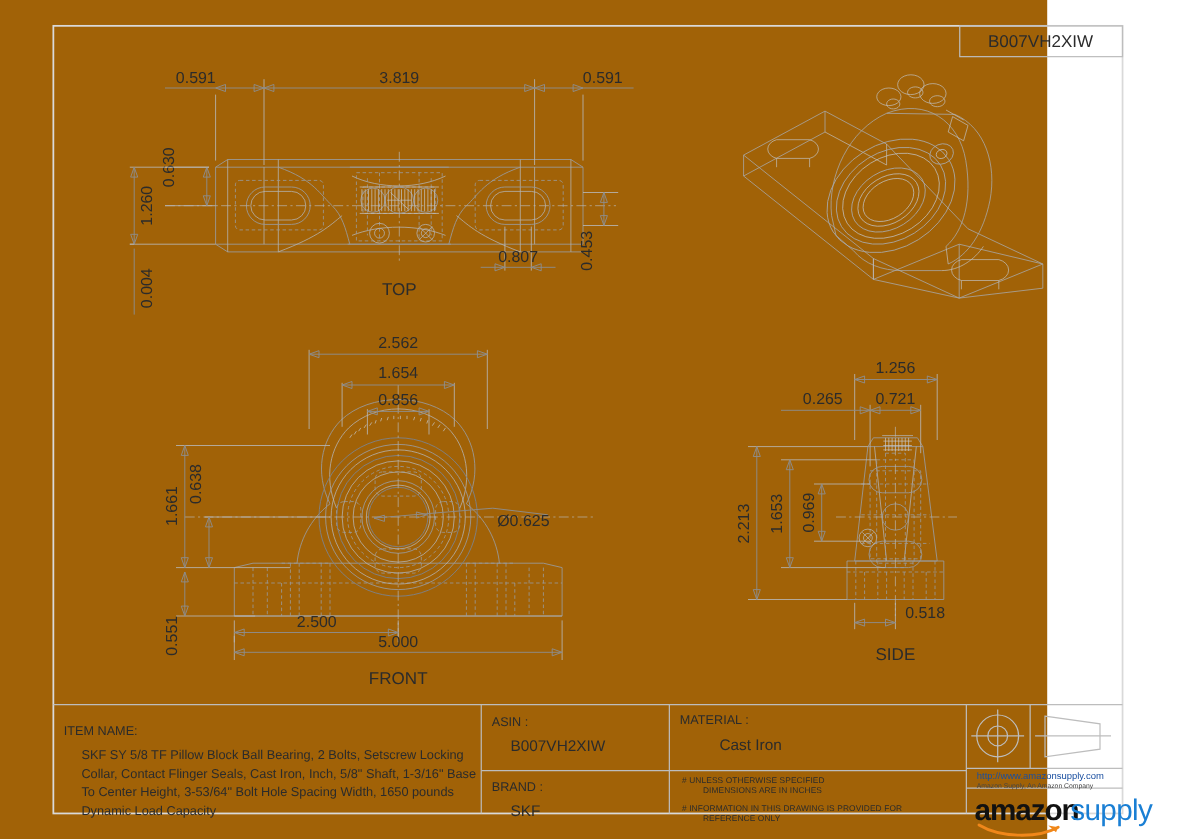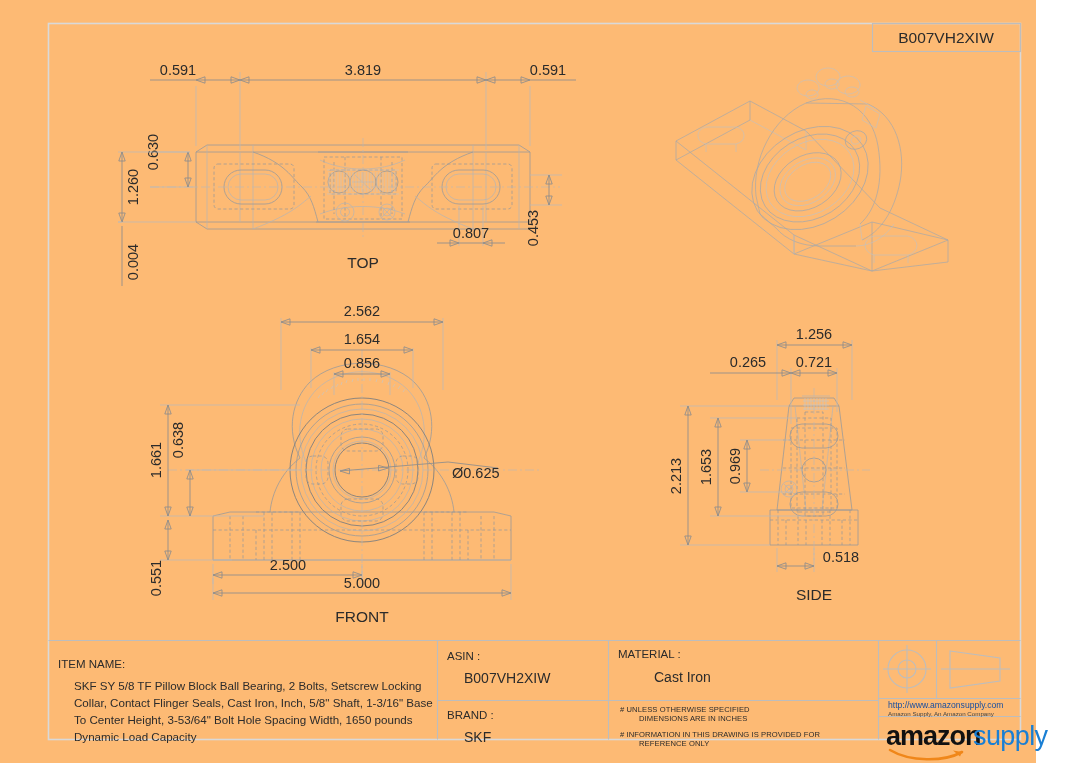--- a/index.html
+++ b/index.html
@@ -1,19 +1,19 @@
 <!DOCTYPE html>
 <html><head>
 <meta charset="utf-8">
 <title>Technical Drawing</title>
 <style>
   html,body{margin:0;padding:0;background:#ffffff;}
   body{width:1080px;height:763px;overflow:hidden;
        font-family:"Liberation Sans","DejaVu Sans",sans-serif;color:#231f20;}
-  #sheet{position:relative;width:1036px;height:763px;background:#fdba74;}
+  #sheet{position:relative;width:952px;height:763px;background:#a16207;}
   svg{display:block;}
   .dimtxt{font-family:"Liberation Sans","DejaVu Sans",sans-serif;font-size:14.5px;fill:#2b2b2b;}
   .viewlbl{font-family:"Liberation Sans","DejaVu Sans",sans-serif;font-size:15.5px;fill:#2b2b2b;}
   .asin{font-family:"Liberation Sans","DejaVu Sans",sans-serif;font-size:15.5px;fill:#2b2b2b;}
   .tb-lbl{font-family:"Liberation Sans","DejaVu Sans",sans-serif;font-size:11.5px;fill:#2b2b2b;}
   .tb-val{font-family:"Liberation Sans","DejaVu Sans",sans-serif;font-size:14px;fill:#2b2b2b;}
   .tb-body{font-family:"Liberation Sans","DejaVu Sans",sans-serif;font-size:11.6px;fill:#2b2b2b;}
   .tb-note{font-family:"Liberation Sans","DejaVu Sans",sans-serif;font-size:7.6px;fill:#2b2b2b;letter-spacing:.1px;}
   .tb-url{font-family:"Liberation Sans","DejaVu Sans",sans-serif;font-size:8.6px;fill:#1a4fa0;}
   .tb-sub{font-family:"Liberation Sans","DejaVu Sans",sans-serif;font-size:6.2px;fill:#444;}

